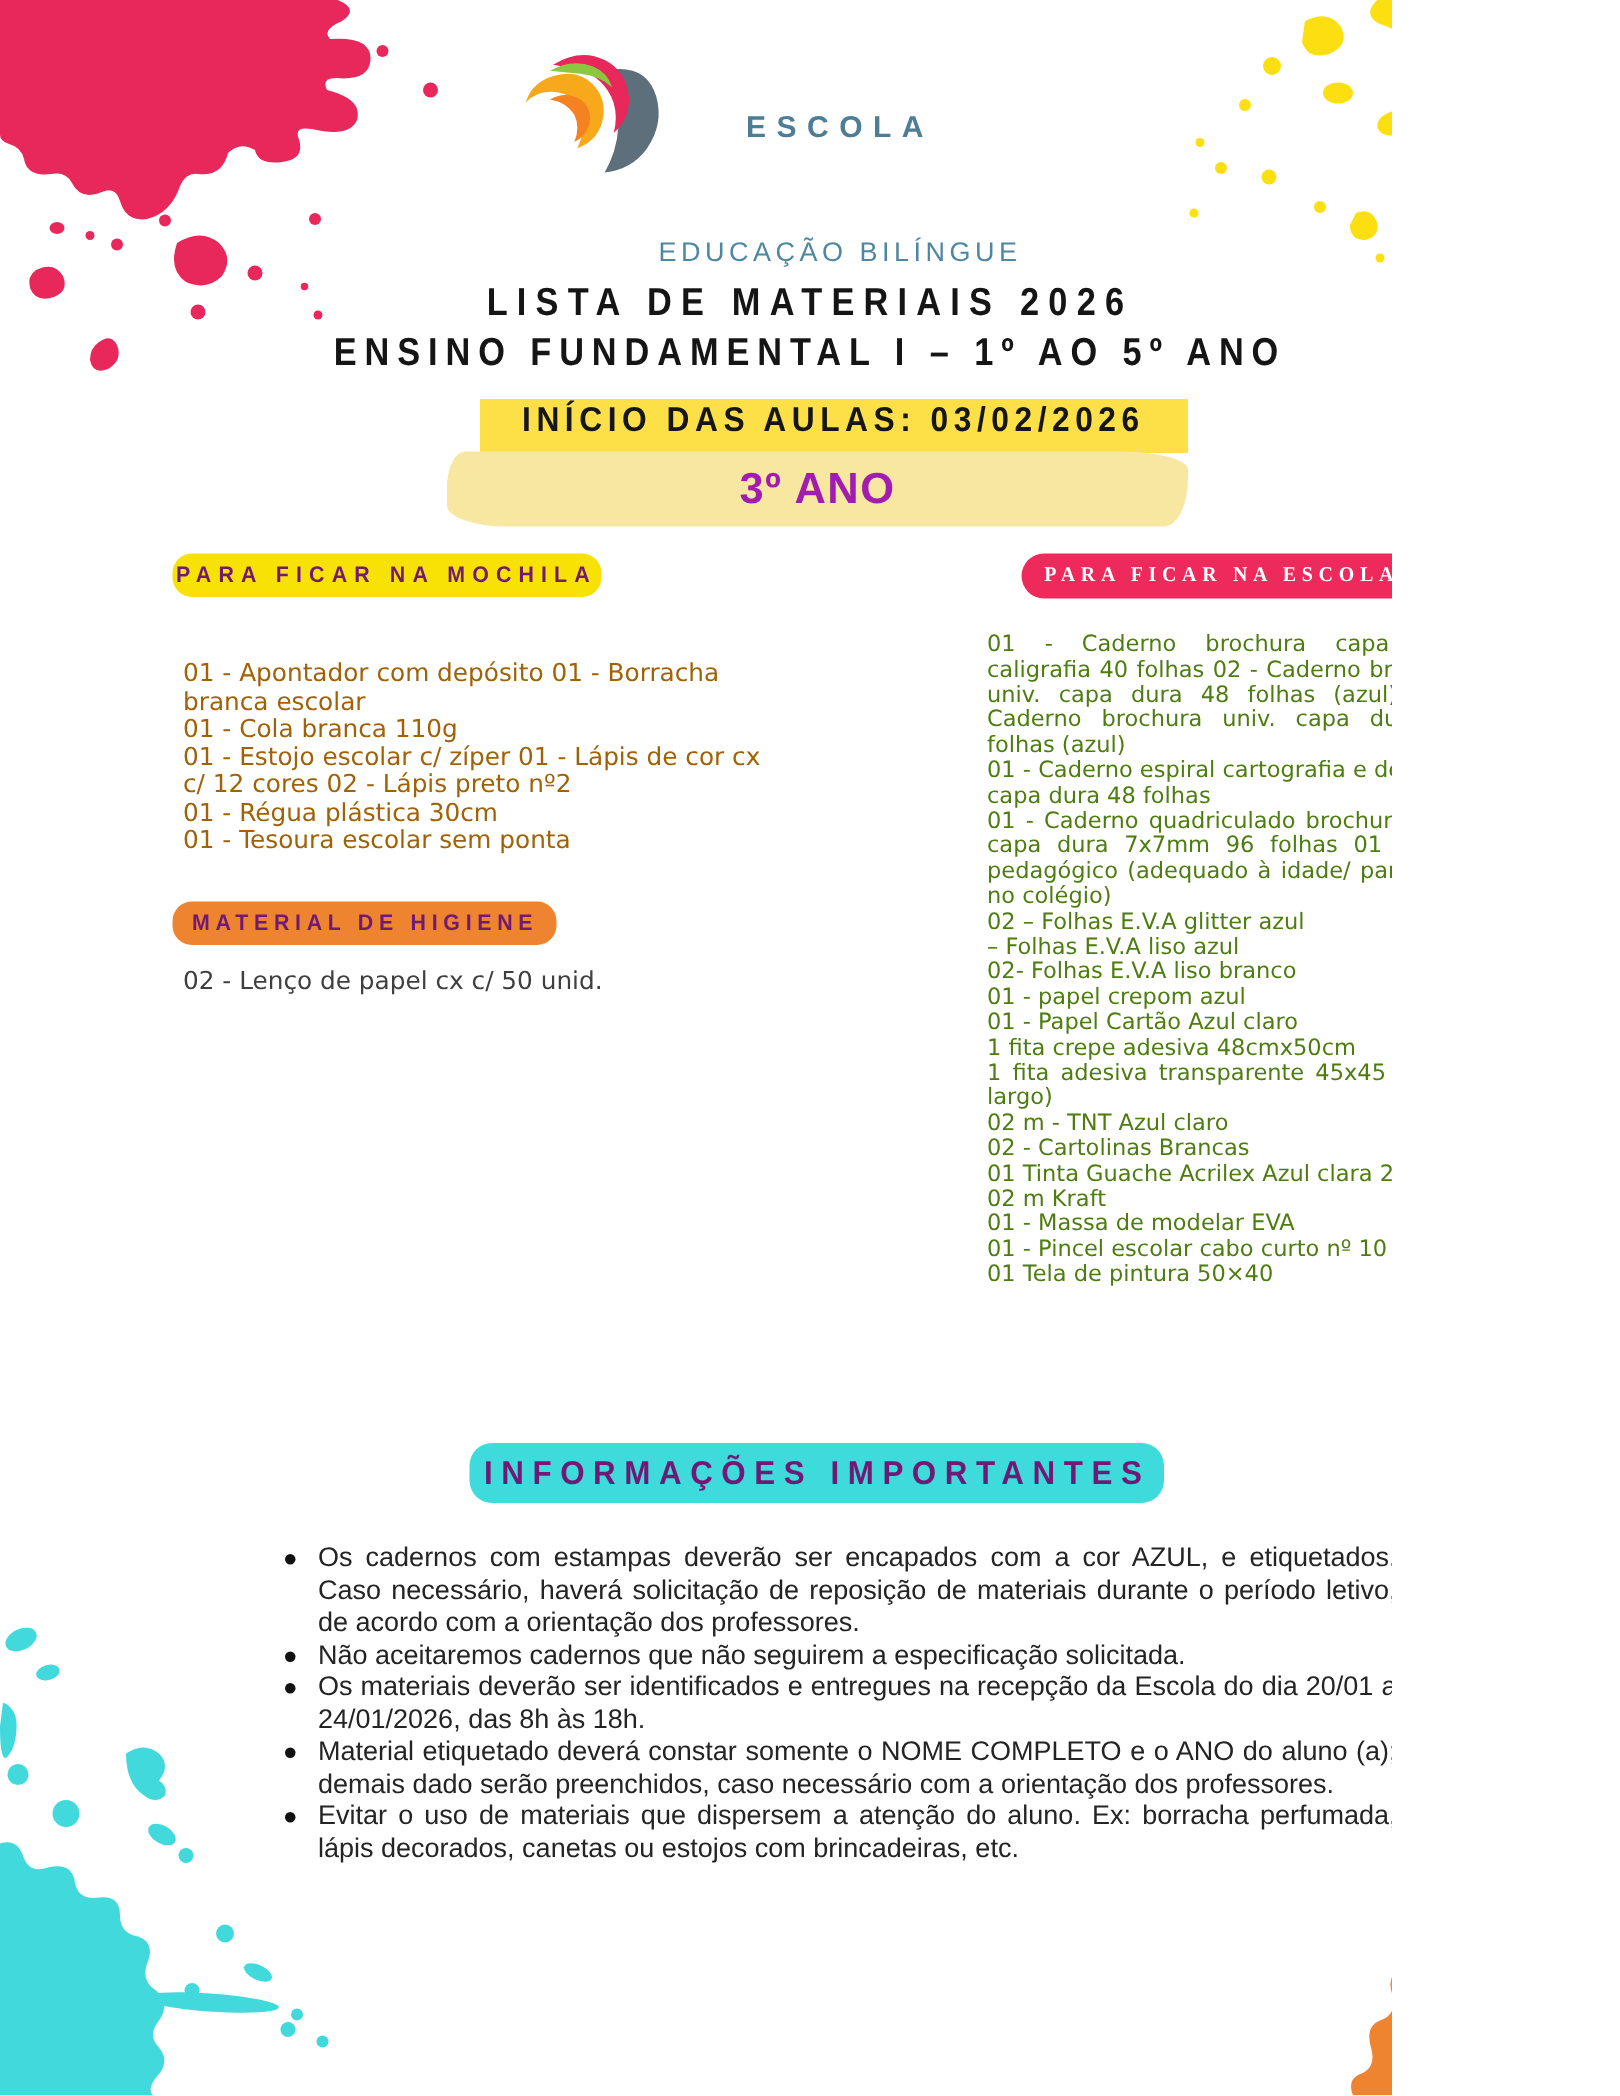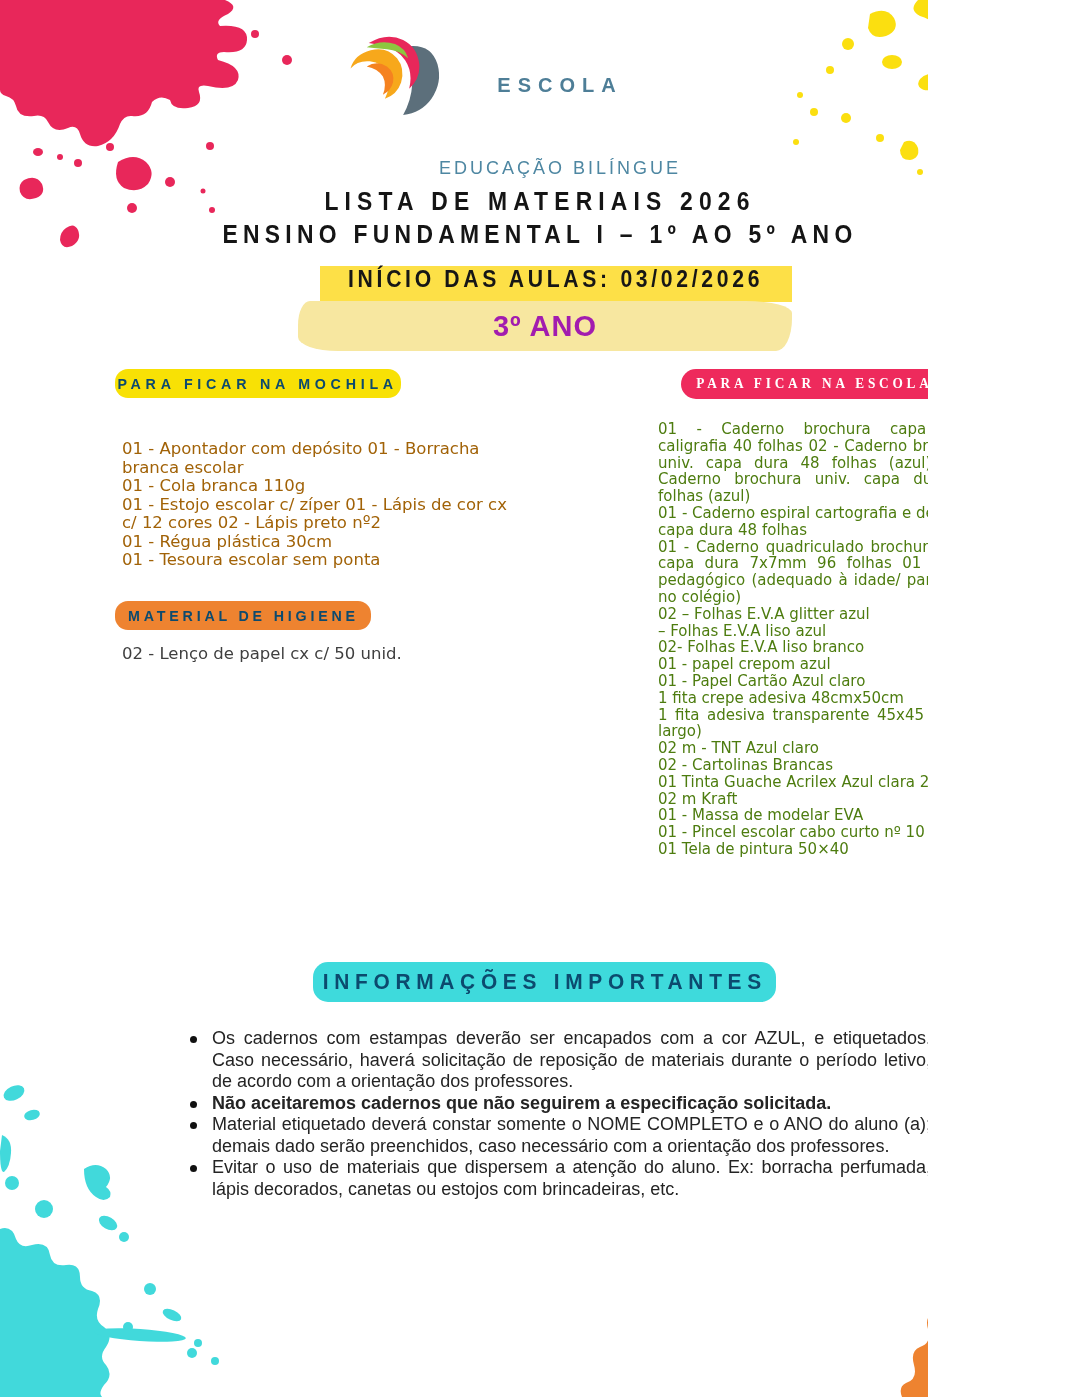--- a/index.html
+++ b/index.html
@@ -31,21 +31,21 @@
   .start-badge span{font-family:"Liberation Sans",sans-serif;font-weight:700;font-size:23px;
     letter-spacing:4px;color:#161616;transform:scaleX(0.92);white-space:nowrap;}
   .grade-brush{position:absolute;left:298px;top:301px;width:494px;height:50px;
     background:#f7e7a0;border-radius:12px 46px 16px 40px / 24px 12px 32px 14px;
     display:flex;align-items:center;justify-content:center;}
   .grade-brush span{font-family:"Liberation Sans",sans-serif;font-weight:700;font-size:29px;
     color:#a21caf;letter-spacing:1px;text-align:right;}
 
   
   .badge{position:absolute;display:flex;align-items:center;justify-content:center;
-    border-radius:13px;font-family:"Liberation Sans",sans-serif;font-weight:700;color:#0c4a6e;}
+    border-radius:13px;font-family:"Liberation Sans",sans-serif;font-weight:700;color:#701a75;}
   .badge span{transform:scaleX(0.95);white-space:nowrap;}
   .badge-mochila{left:115px;top:369px;width:286px;height:29px;background:#f8e105;font-size:15px;letter-spacing:5px;}
   .badge-higiene{left:115px;top:601px;width:256px;height:29px;background:#ee8330;font-size:15px;letter-spacing:4px;}
   .badge-escola{left:681px;top:369px;width:266px;height:30px;background:#ee2a5c;color:#ffffff;font-size:14px;letter-spacing:4px;border-radius:15px;font-family:Liberation Serif, serif;}
   .badge-info{left:313px;top:962px;width:463px;height:40px;background:#3edadc;font-size:22px;letter-spacing:6px;border-radius:15px;}
 
   
   .list-mochila{position:absolute;left:122px;top:440px;width:392px;
     font-size:16.5px;line-height:18.5px;color:#a16207;}
   .list-mochila p{margin:0;}
@@ -56,21 +56,21 @@
     font-size:15px;line-height:16.8px;color:#4d7c0f;}
   .list-escola p{margin:0;text-align:justify;}
 
   
   .info-list{position:absolute;left:187px;top:1028px;width:744px;margin:0;padding:0;
     list-style:none;font-family:"Liberation Sans",sans-serif;font-size:18px;
     line-height:21.5px;color:#242424;}
   .info-list li{position:relative;padding-left:25px;text-align:justify;margin:0;}
   .info-list li::before{content:"";position:absolute;left:3px;top:8px;width:7px;height:7px;
     border-radius:50%;background:#111;}
-  .b{font-weight:700;margin-top:24px;}
+  .b{font-weight:400;margin-top:24px;}
 </style>
 </head>
 <body>
 
 <div class="page">
 
   <svg class="splat" style="left:0;top:0;" width="300" height="260" viewBox="0 0 300 260">
     <g fill="#e8275a">
       <path d="M0 0 L225 0 Q240 6 228 14 Q214 20 220 26 Q248 24 247 40 Q246 54 224 52 Q214 52 218 60 Q242 66 238 80 Q233 92 208 86 Q196 84 199 92 Q204 106 188 108 Q172 110 170 100 Q160 94 152 102 Q148 118 132 116 Q124 115 120 124 Q114 142 98 146 Q84 148 80 134 Q77 124 68 128 Q54 134 48 122 Q44 114 34 116 Q18 118 16 106 Q14 98 6 96 Q0 94 0 90 Z"></path>
       <ellipse cx="38" cy="152" rx="5" ry="4"></ellipse>
@@ -221,18 +221,19 @@
         <p>01 Tela de pintura 50×40</p>
       </div>
 
     <div class="badge badge-info">
       <span>INFORMAÇÕES IMPORTANTES</span>
     </div>
     <ul class="info-list">
 
     <li><span> Os cadernos com estampas deverão ser encapados com a cor AZUL, e etiquetados. Caso necessário, haverá solicitação de reposição de materiais durante o período letivo, de acordo com a orientação dos professores.</span></li>
         <li><span class="b">Não aceitaremos cadernos que não seguirem a especificação solicitada.</span></li>
+        <li><span>Os materiais deverão ser identificados e entregues na recepção da Escola do dia </span><span class="b">20/01 a 24/01/2026</span><span>, das 8h às 18h.</span></li>
         <li><span>Material etiquetado deverá constar somente o NOME COMPLETO e o ANO do aluno (a); demais dado serão preenchidos, caso necessário com a orientação dos professores.</span></li>
         <li><span> Evitar o uso de materiais que dispersem a atenção do aluno. Ex: borracha perfumada, lápis decorados, canetas ou estojos com brincadeiras, etc.</span></li>
       </ul>
 
   </div>
 </div>
 
 </body></html>

